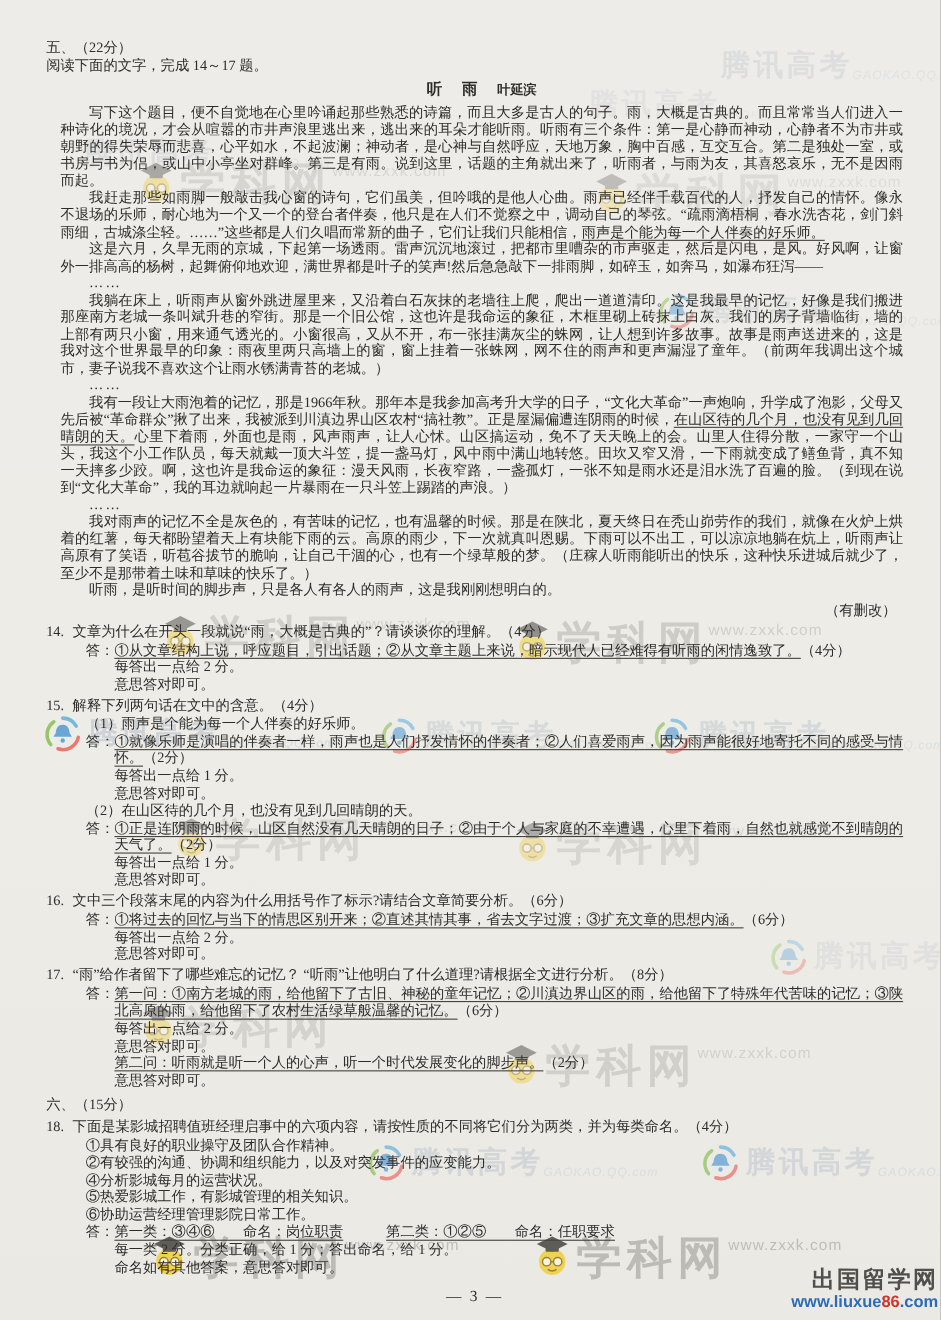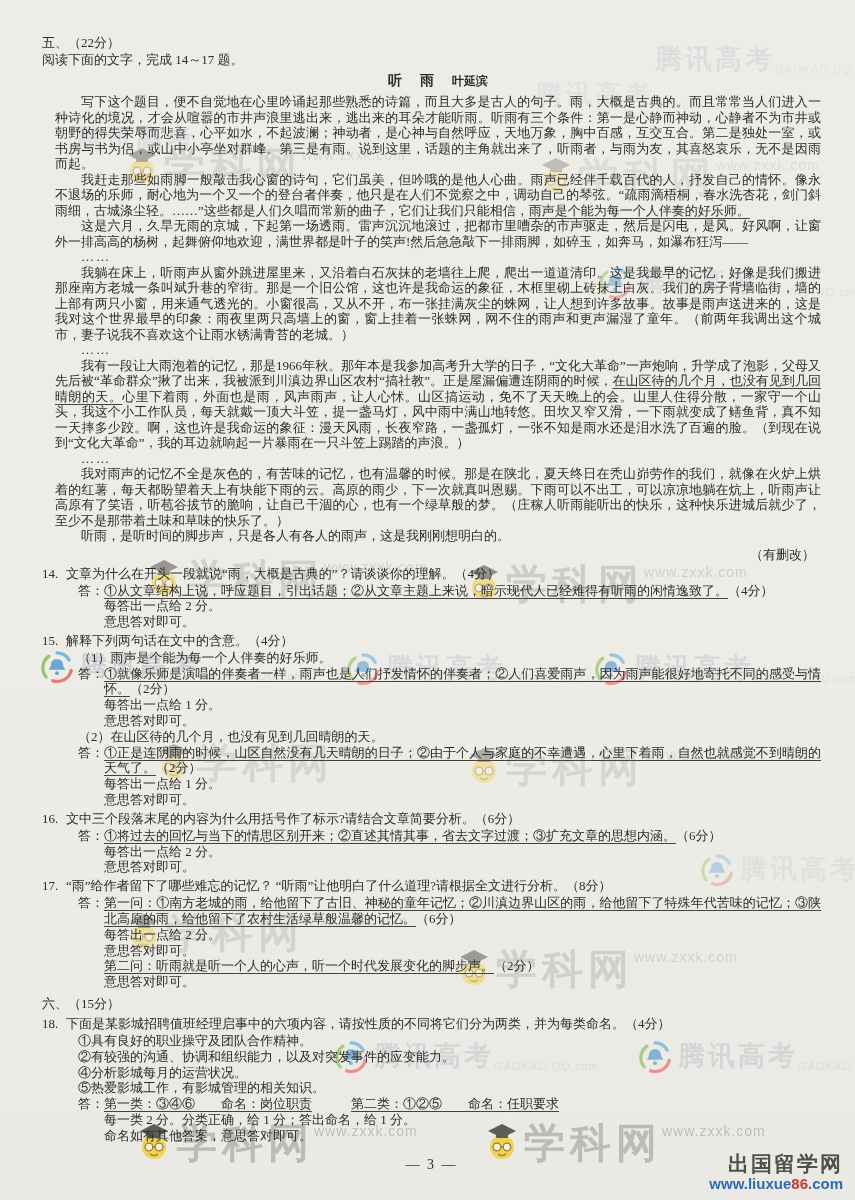--- a/index.html
+++ b/index.html
@@ -64,21 +64,21 @@
   .a-block .line{line-height:15.8px;}
   .l-a{padding-left:26px;text-indent:-26px;}
   .l-s{padding-left:26px;}
   .l-q{padding-left:0;}
   .sec-head{line-height:18px;margin-top:5px;}
   .page-num{
     text-align:center;margin-top:12px;font-size:14px;letter-spacing:2px;line-height:18px;
   }
   
   .brand{
-    position:absolute;right:12px;bottom:8px;z-index:2;text-align:right;
+    position:absolute;right:2px;bottom:8px;z-index:2;text-align:right;
     font-family:"Liberation Sans","DejaVu Sans",sans-serif;line-height:1.1;
   }
   .brand-name{font-size:21px;font-weight:bold;color:#514f4b;letter-spacing:2px;}
   .brand-url{font-size:15px;font-weight:bold;}
   .brand-url .b{color:#2b6cb8;}
   .brand-url .r{color:#d0342c;}
   svg{display:block;}
 </style>
 </head>
 <body>
@@ -466,20 +466,21 @@
         <div class="question">
           <div class="q-head">
             <span class="q-num">18.</span>
             <span class="q-text">下面是某影城招聘值班经理启事中的六项内容，请按性质的不同将它们分为两类，并为每类命名。（4分）</span>
           </div>
           <div class="a-block">
             <p class="line l-q"><span>①具有良好的职业操守及团队合作精神。</span></p>
             <p class="line l-q"><span>②有较强的沟通、协调和组织能力，以及对突发事件的应变能力。</span></p>
             <p class="line l-q"><span>④分析影城每月的运营状况。</span></p>
             <p class="line l-q"><span>⑤热爱影城工作，有影城管理的相关知识。</span></p>
+            <p class="line l-q"><span>⑥协助运营经理管理影院日常工作。</span></p>
             <p class="line l-a"><span>答：</span><span class="u">第一类：③④⑥　　命名：岗位职责</span><span>　　　</span><span class="u">第二类：①②⑤　　命名：任职要求</span></p>
             <p class="line l-s"><span>每一类 2 分。分类正确，给 1 分；答出命名，给 1 分。</span></p>
             <p class="line l-s"><span>命名如有其他答案，意思答对即可。</span></p>
           </div>
         </div>
       </div>
 
     <div class="page-num">— 3 —</div>
   </div>
 

